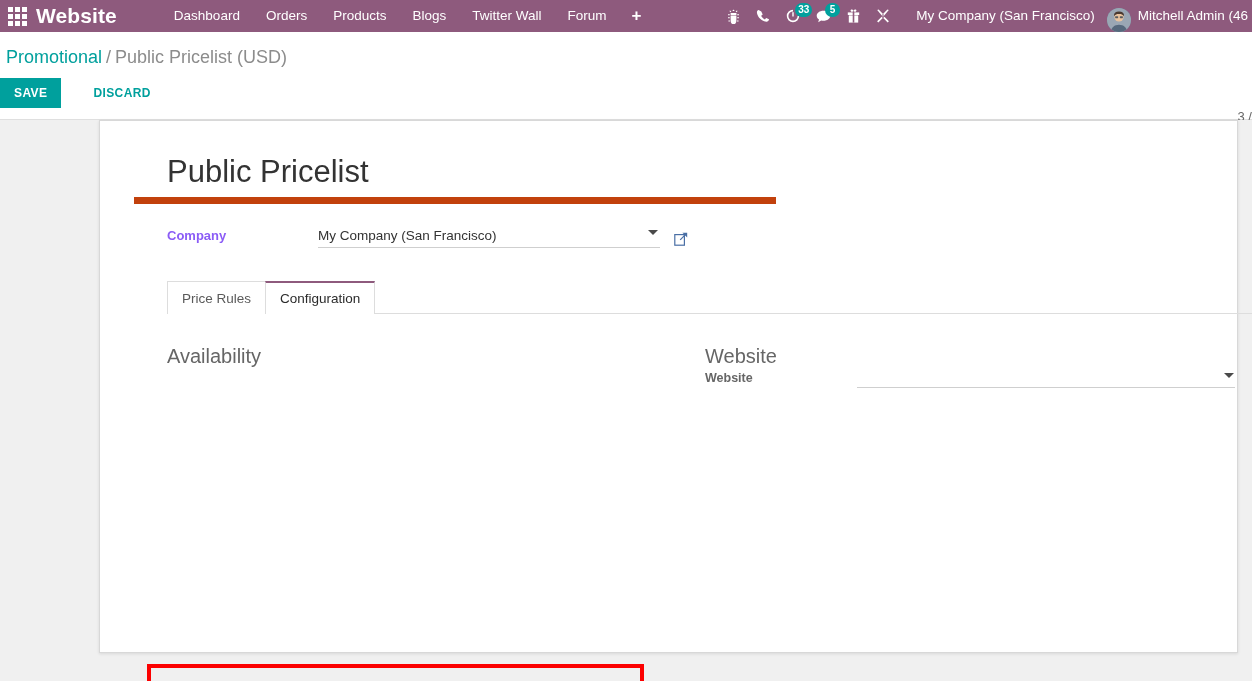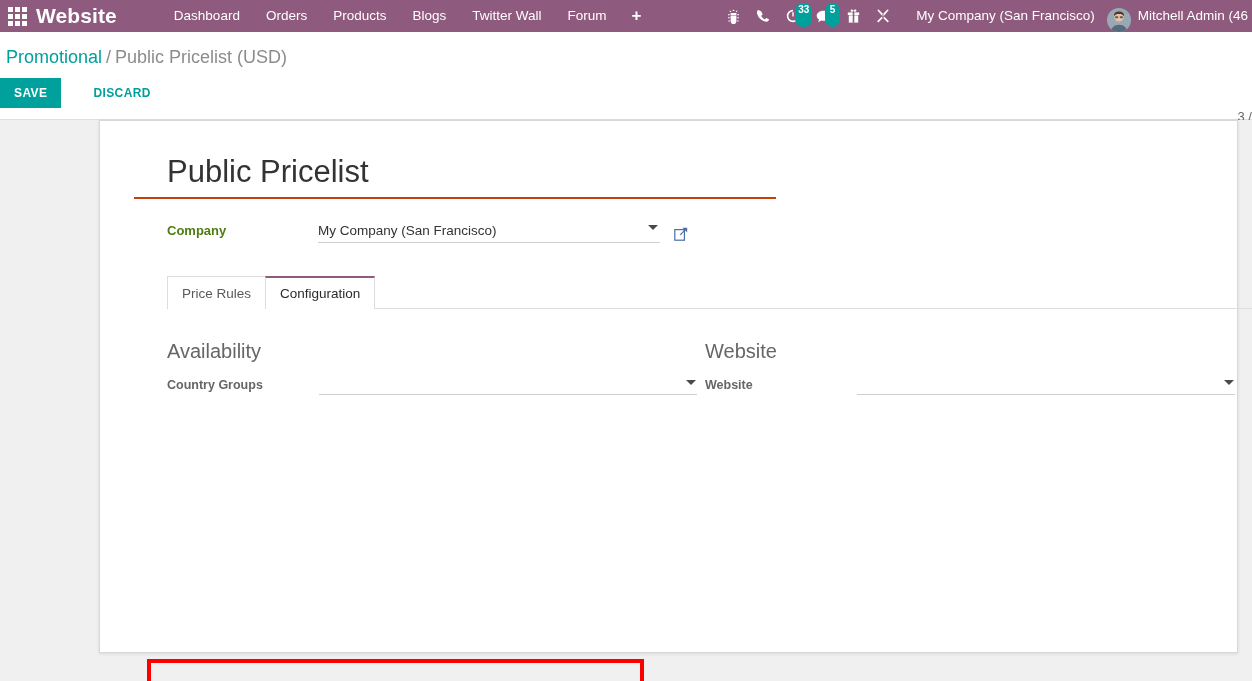--- a/index.html
+++ b/index.html
@@ -74,21 +74,21 @@
   .sys-icon svg { display: block; fill: #ffffff; }
   .badge {
     position: absolute;
     top: 3px;
     left: 17px;
     background: #00a09d;
     color: #ffffff;
     font-size: 10px;
     font-weight: bold;
     line-height: 13px;
-    height: 24px;
+    height: 14px;
     min-width: 15px;
     padding: 0 3px;
     border-radius: 8px;
     text-align: center;
   }
   .company-name {
     font-size: 13.5px;
     padding: 0 12px 0 18px;
     line-height: 32px;
     cursor: pointer;
@@ -184,35 +184,35 @@
     border: 1px solid #d8d8d8;
     box-shadow: 0 1px 3px rgba(0,0,0,0.10);
     padding: 16px 34px 0 34px;
   }
 
   .form-title {
     font-size: 31px;
     color: #333333;
     font-weight: normal;
     padding: 16px 0 6px 33px;
-    border-bottom: 2px solid #c2410c;
+    border-bottom: 7px solid #c2410c;
     width: 642px;
     line-height: 38px;
   }
 
   .field-row {
     display: flex;
     align-items: baseline;
     padding-left: 33px;
     margin-top: 22px;
   }
   .field-label {
     font-size: 13px;
     font-weight: bold;
-    color: #4d7c0f;
+    color: #8b5cf6;
     width: 151px;
     flex: none;
   }
   .field-value {
     position: relative;
     width: 342px;
     border-bottom: 1px solid #cfcfcf;
     padding-bottom: 3px;
   }
   .field-value .val-text { font-size: 13.5px; color: #333333; }
@@ -276,21 +276,21 @@
     padding: 30px 0 0 33px;
     position: relative;
   }
   .col { width: 530px; flex: none; }
   .col.right { margin-left: 8px; }
 
   .group-title {
     font-size: 20px;
     color: #666666;
     font-weight: normal;
-    margin-bottom: 12px;
+    margin-bottom: 0;
     line-height: 24px;
   }
   .grp-row {
     display: flex;
     align-items: flex-start;
     margin-bottom: 8px;
     min-height: 22px;
   }
   .grp-label {
     font-size: 12.5px;
@@ -483,26 +483,20 @@
       <div class="tab">Price Rules</div>
       <div class="tab active">Configuration</div>
     </div>
 
     <div class="cols">
 
       <div class="col left">
 
         <div class="group-title">Availability</div>
 
-        <div class="grp-row">
-          <div class="grp-label">Country Groups</div>
-          <div class="grp-field">
-            <span class="caret2"></span>
-          </div>
-        </div>
 
       </div>
 
       <div class="col right">
 
         <div class="group-title">Website</div>
 
         <div class="grp-row">
           <div class="grp-label">Website</div>
           <div class="grp-field">

